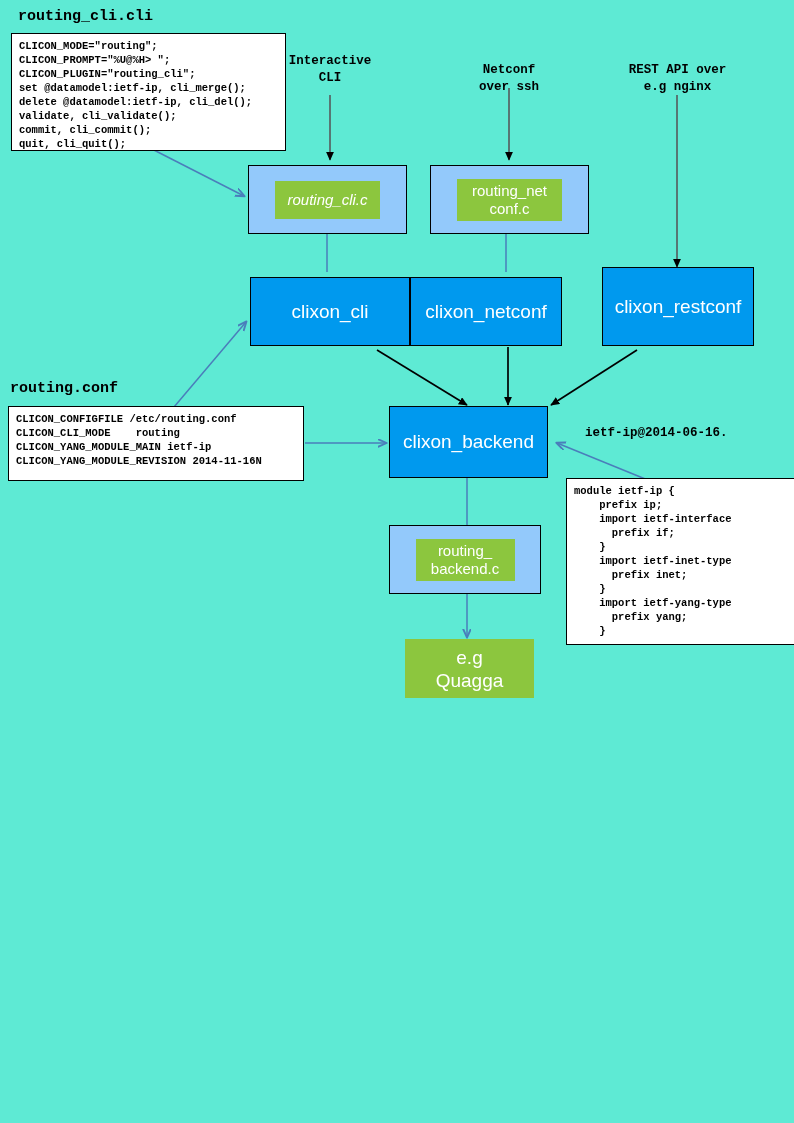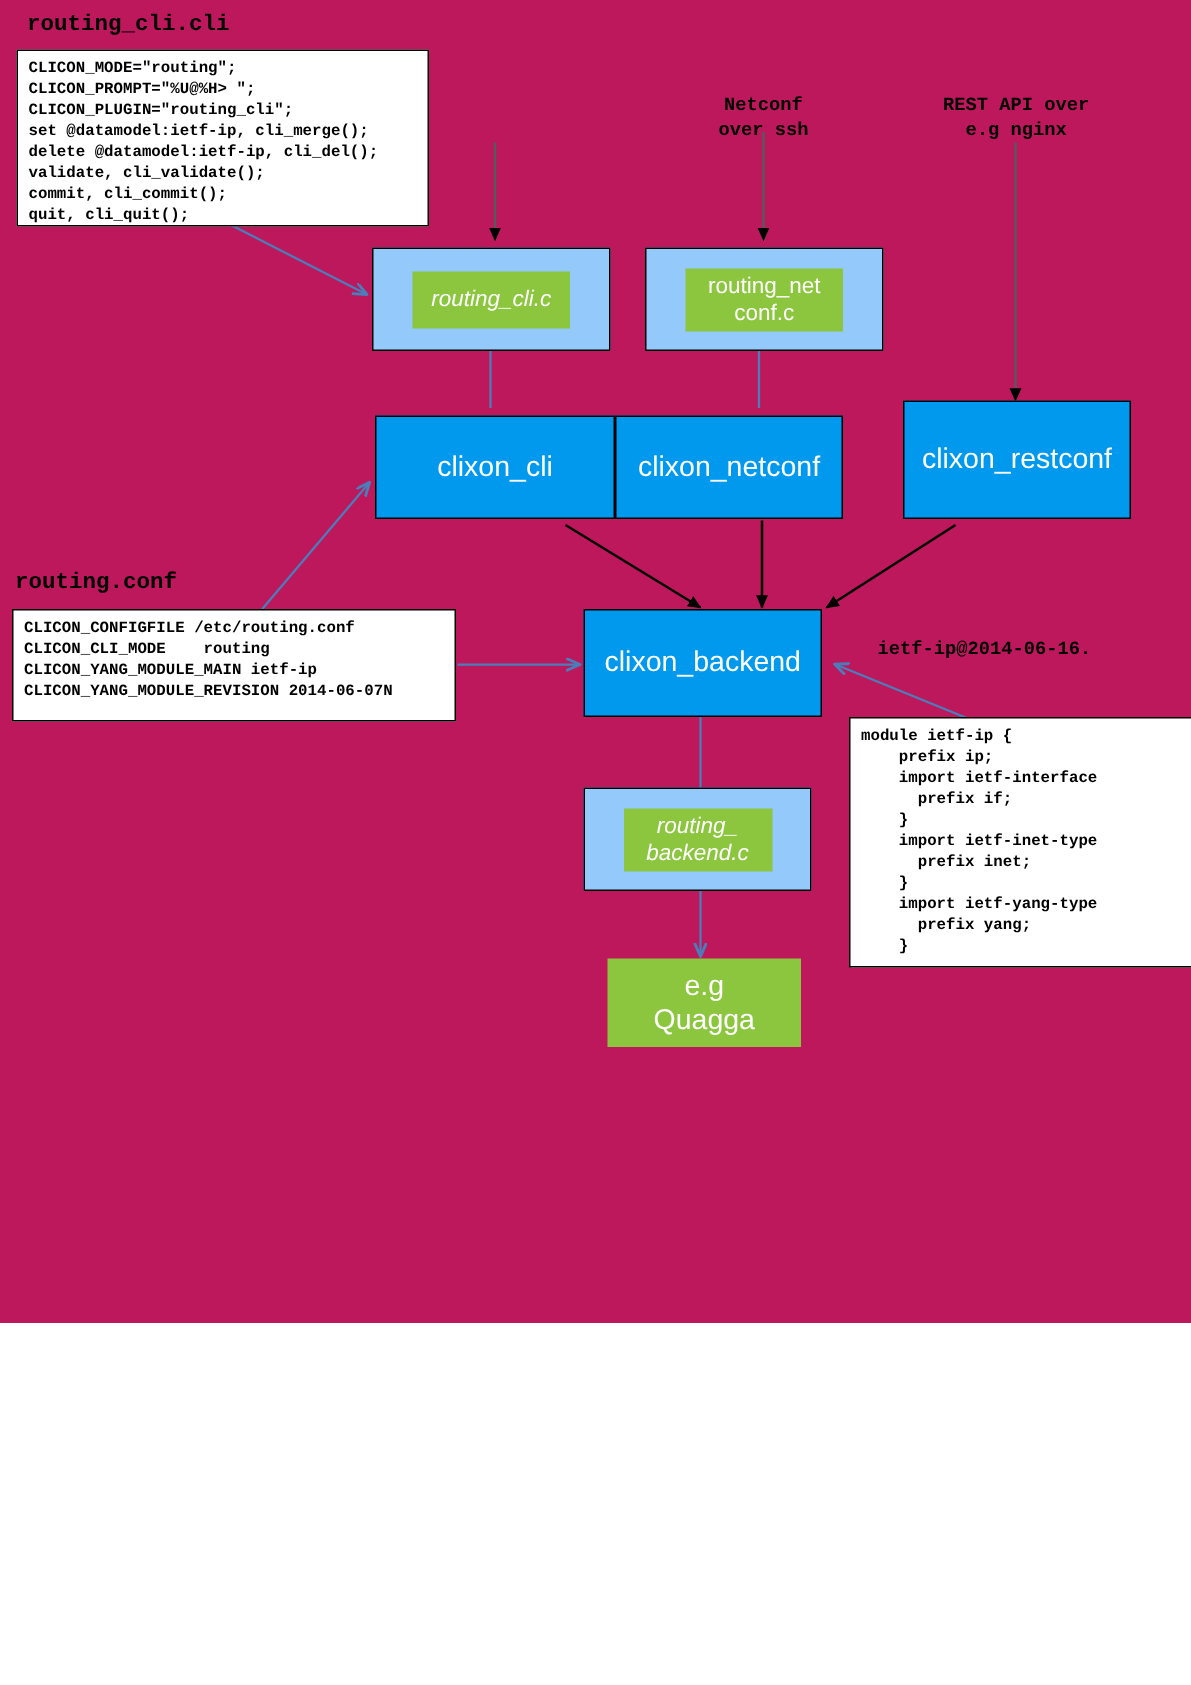--- a/index.html
+++ b/index.html
@@ -7,23 +7,23 @@
     margin: 0;
     padding: 0;
     background: #ffffff;
   }
   body {
     font-family: "Liberation Sans", sans-serif;
   }
   #canvas {
     position: relative;
     width: 794px;
-    height: 882px;
+    height: 1123px;
     overflow: hidden;
-    background: #be185d;
+    background: #5eead4;
   }
   .abs { position: absolute; }
 
   
   .mono-title {
     font-family: "Liberation Mono", "DejaVu Sans Mono", monospace;
     font-weight: bold;
     font-size: 15px;
     color: #000000;
     white-space: pre;
@@ -172,20 +172,22 @@
     <div class="code-line">CLICON_MODE="routing";</div>
     <div class="code-line">CLICON_PROMPT="%U@%H&gt; ";</div>
     <div class="code-line">CLICON_PLUGIN="routing_cli";</div>
     <div class="code-line">set @datamodel:ietf-ip, cli_merge();</div>
     <div class="code-line">delete @datamodel:ietf-ip, cli_del();</div>
     <div class="code-line">validate, cli_validate();</div>
     <div class="code-line">commit, cli_commit();</div>
     <div class="code-line">quit, cli_quit();</div>
   </div>
 
+  <div class="abs plain-mono" style="left:270px; top:53px; width:120px;">Interactive
+CLI</div>
   <div class="abs plain-mono" style="left:449px; top:62px; width:120px;">Netconf
 over ssh</div>
   <div class="abs plain-mono" style="left:605px; top:62px; width:145px;">REST API over
 e.g nginx</div>
 
   <div class="abs node node-lightblue" style="left:248px; top:165px; width:159px; height:69px;">
     <div class="node node-green node-label" style="width:105px; height:38px;font-style:italic;">routing_cli.c</div>
   </div>
 
   <div class="abs node node-lightblue" style="left:430px; top:165px; width:159px; height:69px;">
@@ -204,21 +206,21 @@
   <div class="abs node node-blue" style="left:602px; top:267px; width:152px; height:79px;">
     <span class="node-label">clixon_restconf</span>
   </div>
 
   <div class="abs mono-title" style="left:10px; top:380px;">routing.conf</div>
 
   <div class="abs code-box" style="left:8px; top:406px; width:296px; height:75px;">
     <div class="code-line">CLICON_CONFIGFILE /etc/routing.conf</div>
     <div class="code-line">CLICON_CLI_MODE    routing</div>
     <div class="code-line">CLICON_YANG_MODULE_MAIN ietf-ip</div>
-    <div class="code-line">CLICON_YANG_MODULE_REVISION 2014-06-07N</div>
+    <div class="code-line">CLICON_YANG_MODULE_REVISION 2014-11-16N</div>
   </div>
 
   <div class="abs node node-blue" style="left:389px; top:406px; width:159px; height:72px;">
     <span class="node-label">clixon_backend</span>
   </div>
 
   <div class="abs plain-mono left" style="left:585px; top:425px; width:230px;">ietf-ip@2014-06-16.</div>
 
   <div class="abs code-box" style="left:566px; top:478px; width:232px; height:167px; border-right:none;">
     <div class="code-line">module ietf-ip {</div>
@@ -227,21 +229,21 @@
     <div class="code-line">      prefix if;</div>
     <div class="code-line">    }</div>
     <div class="code-line">    import ietf-inet-type</div>
     <div class="code-line">      prefix inet;</div>
     <div class="code-line">    }</div>
     <div class="code-line">    import ietf-yang-type</div>
     <div class="code-line">      prefix yang;</div>
     <div class="code-line">    }</div>
   </div>
 
-  <div class="abs node node-lightblue" style="left:389px; top:525px; width:152px; height:69px;font-style:italic;">
+  <div class="abs node node-lightblue" style="left:389px; top:525px; width:152px; height:69px;">
     <div class="node node-green node-label" style="width:99px; height:42px;">routing_
 backend.c</div>
   </div>
 
   <div class="abs node node-green-big" style="left:405px; top:639px; width:129px; height:59px;">
     <span class="node-label">e.g
 Quagga</span>
   </div>
 
 </div>

